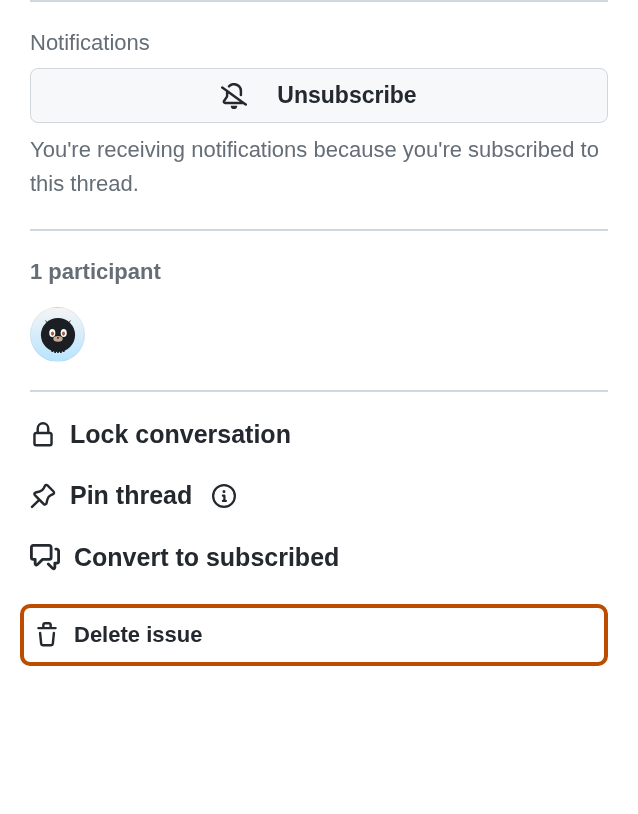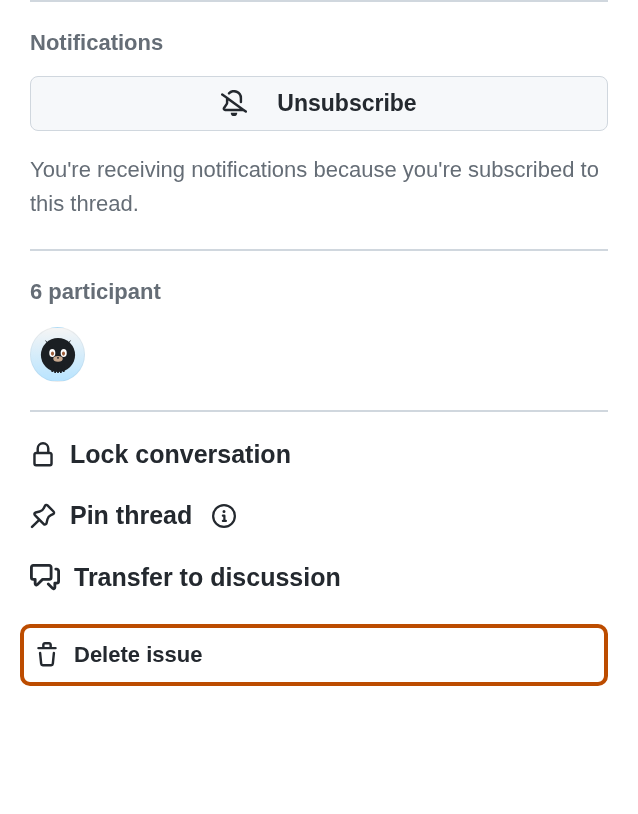--- a/index.html
+++ b/index.html
@@ -22,44 +22,44 @@
     .section {
       padding-top: 28px;
       padding-bottom: 28px;
     }
     .section-last {
       padding-top: 28px;
       padding-bottom: 0;
     }
     .section-title {
       font-size: 22px;
-      font-weight: 700;
+      font-weight: 400;
       color: #656d76;
-      margin-bottom: 20px;
+      margin-bottom: 12px;
     }
     .unsubscribe-btn {
       width: 100%;
       display: flex;
-      align-items: flex-start;
+      align-items: center;
       justify-content: center;
       gap: 30px;
       background: #f6f8fa;
       border: 1.5px solid #d0d7de;
       border-radius: 8px;
       padding: 13px 0;
       cursor: pointer;
       font-size: 23px;
       font-weight: 600;
       color: #24292f;
     }
     .notification-reason {
       font-size: 22px;
       color: #656d76;
       line-height: 1.55;
-      margin-top: 22px;
+      margin-top: 10px;
     }
     .participants-title {
       font-size: 22px;
       font-weight: 600;
       color: #656d76;
       margin-bottom: 22px;
     }
     .avatar {
       width: 55px;
       height: 55px;
@@ -123,21 +123,21 @@
       <path d="m4.182 4.31.016.011 10.104 7.316.013.01 1.375.996a.75.75 0 1 1-.88 1.214L13.626 13H2.518a1.516 1.516 0 0 1-1.263-2.36l1.703-2.554A.255.255 0 0 0 3 7.947V5.305L.31 3.357a.75.75 0 1 1 .88-1.214Zm7.373 7.19L4.5 6.391v1.556c0 .346-.102.683-.294.97l-1.703 2.556a.017.017 0 0 0-.3.01c0 .005.002.009.005.012l.6.004.7.001h9.037ZM8 1.5c-.997 0-1.895.416-2.534 1.086A.75.75 0 1 1 4.38 1.55 5 5 0 0 1 13 5v2.373a.75.75 0 0 1-1.5 0V5A3.5 3.5 0 0 0 8 1.5ZM8 16a2 2 0 0 1-1.985-1.75c-.017-.137.097-.25.235-.25h3.5c.138 0 .252.113.235.25A2 2 0 0 1 8 16Z"></path>
     </svg>
     <span>Unsubscribe</span>
   </button>
   <div class="notification-reason">You're receiving notifications because you're subscribed to this thread.</div>
 </div>
 
 <hr class="divider">
 
 <div class="section">
-  <div class="participants-title">6 participant</div>
+  <div class="participants-title">1 participant</div>
   <div class="avatar">
     <svg viewBox="0 0 40 40">
       <circle cx="20" cy="20" r="18" fill="#1b1f23"></circle>
       <ellipse cx="14" cy="18" rx="3.2" ry="4.2" fill="#fff"></ellipse>
       <ellipse cx="26" cy="18" rx="3.2" ry="4.2" fill="#fff"></ellipse>
       <ellipse cx="14.2" cy="18.5" rx="1.6" ry="2.2" fill="#9c5d3a"></ellipse>
       <ellipse cx="25.8" cy="18.5" rx="1.6" ry="2.2" fill="#9c5d3a"></ellipse>
       <ellipse cx="20" cy="24" rx="5" ry="3" fill="#c9a98f"></ellipse>
       <circle cx="20" cy="23" r="1" fill="#1b1f23"></circle>
       <path d="M 10 10 L 6 4 L 12 9 Z" fill="#1b1f23"></path>
@@ -167,21 +167,21 @@
       <svg class="info-circle" width="24" height="24" viewBox="0 0 16 16" fill="#24292f">
         <path d="M0 8a8 8 0 1 1 16 0A8 8 0 0 1 0 8Zm8-6.5a6.5 6.5 0 1 0 0 13 6.5 6.5 0 0 0 0-13ZM6.5 7.75A.75.75 0 0 1 7.25 7h1a.75.75 0 0 1 .75.75v2.75h.25a.75.75 0 0 1 0 1.5h-2a.75.75 0 0 1 0-1.5h.25v-2h-.25a.75.75 0 0 1-.75-.75ZM8 6a1 1 0 1 1 0-2 1 1 0 0 1 0 2Z"></path>
       </svg>
     </div>
 
 
     <div class="action-item">
       <svg width="30" height="30" viewBox="0 0 16 16" fill="#24292f">
         <path d="M1.75 1h8.5c.966 0 1.75.784 1.75 1.75v5.5A1.75 1.75 0 0 1 10.25 10H7.061l-2.574 2.573A1.458 1.458 0 0 1 2 11.543V10h-.25A1.75 1.75 0 0 1 0 8.25v-5.5C0 1.784.784 1 1.75 1ZM1.5 2.75v5.5c0 .138.112.25.25.25h1a.75.75 0 0 1 .75.75v2.19l2.72-2.72a.749.749 0 0 1 .53-.22h3.5a.25.25 0 0 0 .25-.25v-5.5a.25.25 0 0 0-.25-.25h-8.5a.25.25 0 0 0-.25.25Zm13 2a.25.25 0 0 0-.25-.25h-.5a.75.75 0 0 1 0-1.5h.5c.966 0 1.75.784 1.75 1.75v5.5A1.75 1.75 0 0 1 14.25 12H14v1.543a1.458 1.458 0 0 1-2.487 1.03L9.22 12.28a.749.749 0 0 1 .326-1.275.749.749 0 0 1 .734.215l2.22 2.22v-2.19a.75.75 0 0 1 .75-.75h1a.25.25 0 0 0 .25-.25Z"></path>
       </svg>
-      <span>Transfer to discussion</span>
+      <span>Convert to subscribed</span>
     </div>
 
     <div class="highlight-box">
       <svg width="26" height="26" viewBox="0 0 16 16" fill="#24292f">
         <path d="M11 1.75V3h2.25a.75.75 0 0 1 0 1.5H2.75a.75.75 0 0 1 0-1.5H5V1.75C5 .784 5.784 0 6.75 0h2.5C10.216 0 11 .784 11 1.75ZM4.496 6.675l.66 6.6a.25.25 0 0 0 .249.225h5.19a.25.25 0 0 0 .249-.225l.66-6.6a.75.75 0 0 1 1.492.149l-.66 6.6A1.748 1.748 0 0 1 10.595 15h-5.19a1.75 1.75 0 0 1-1.741-1.575l-.66-6.6a.75.75 0 1 1 1.492-.15ZM6.5 1.75V3h3V1.75a.25.25 0 0 0-.25-.25h-2.5a.25.25 0 0 0-.25.25Z"></path>
       </svg>
       <span class="action-text">Delete issue</span>
     </div>
 
   </div>

